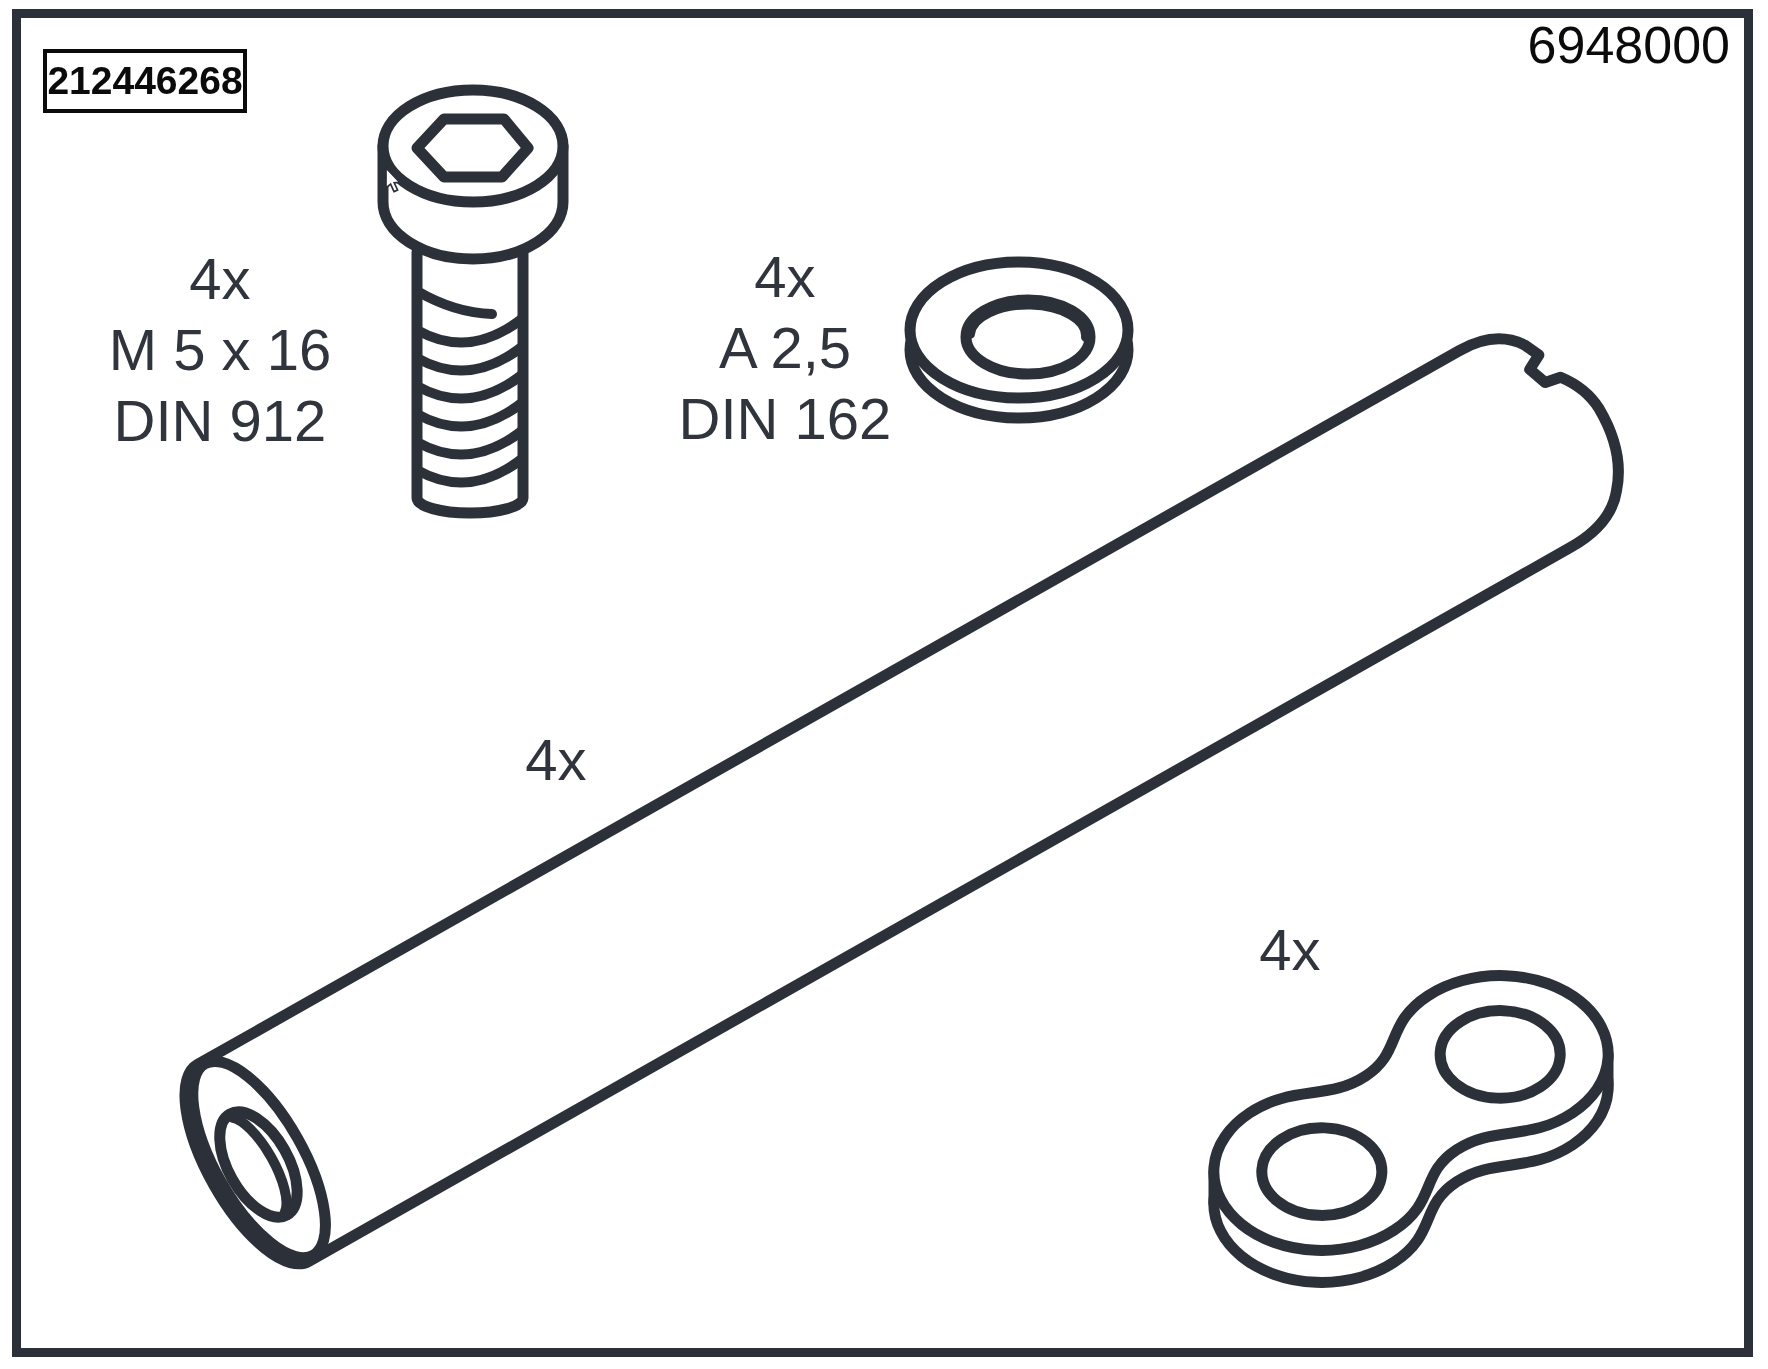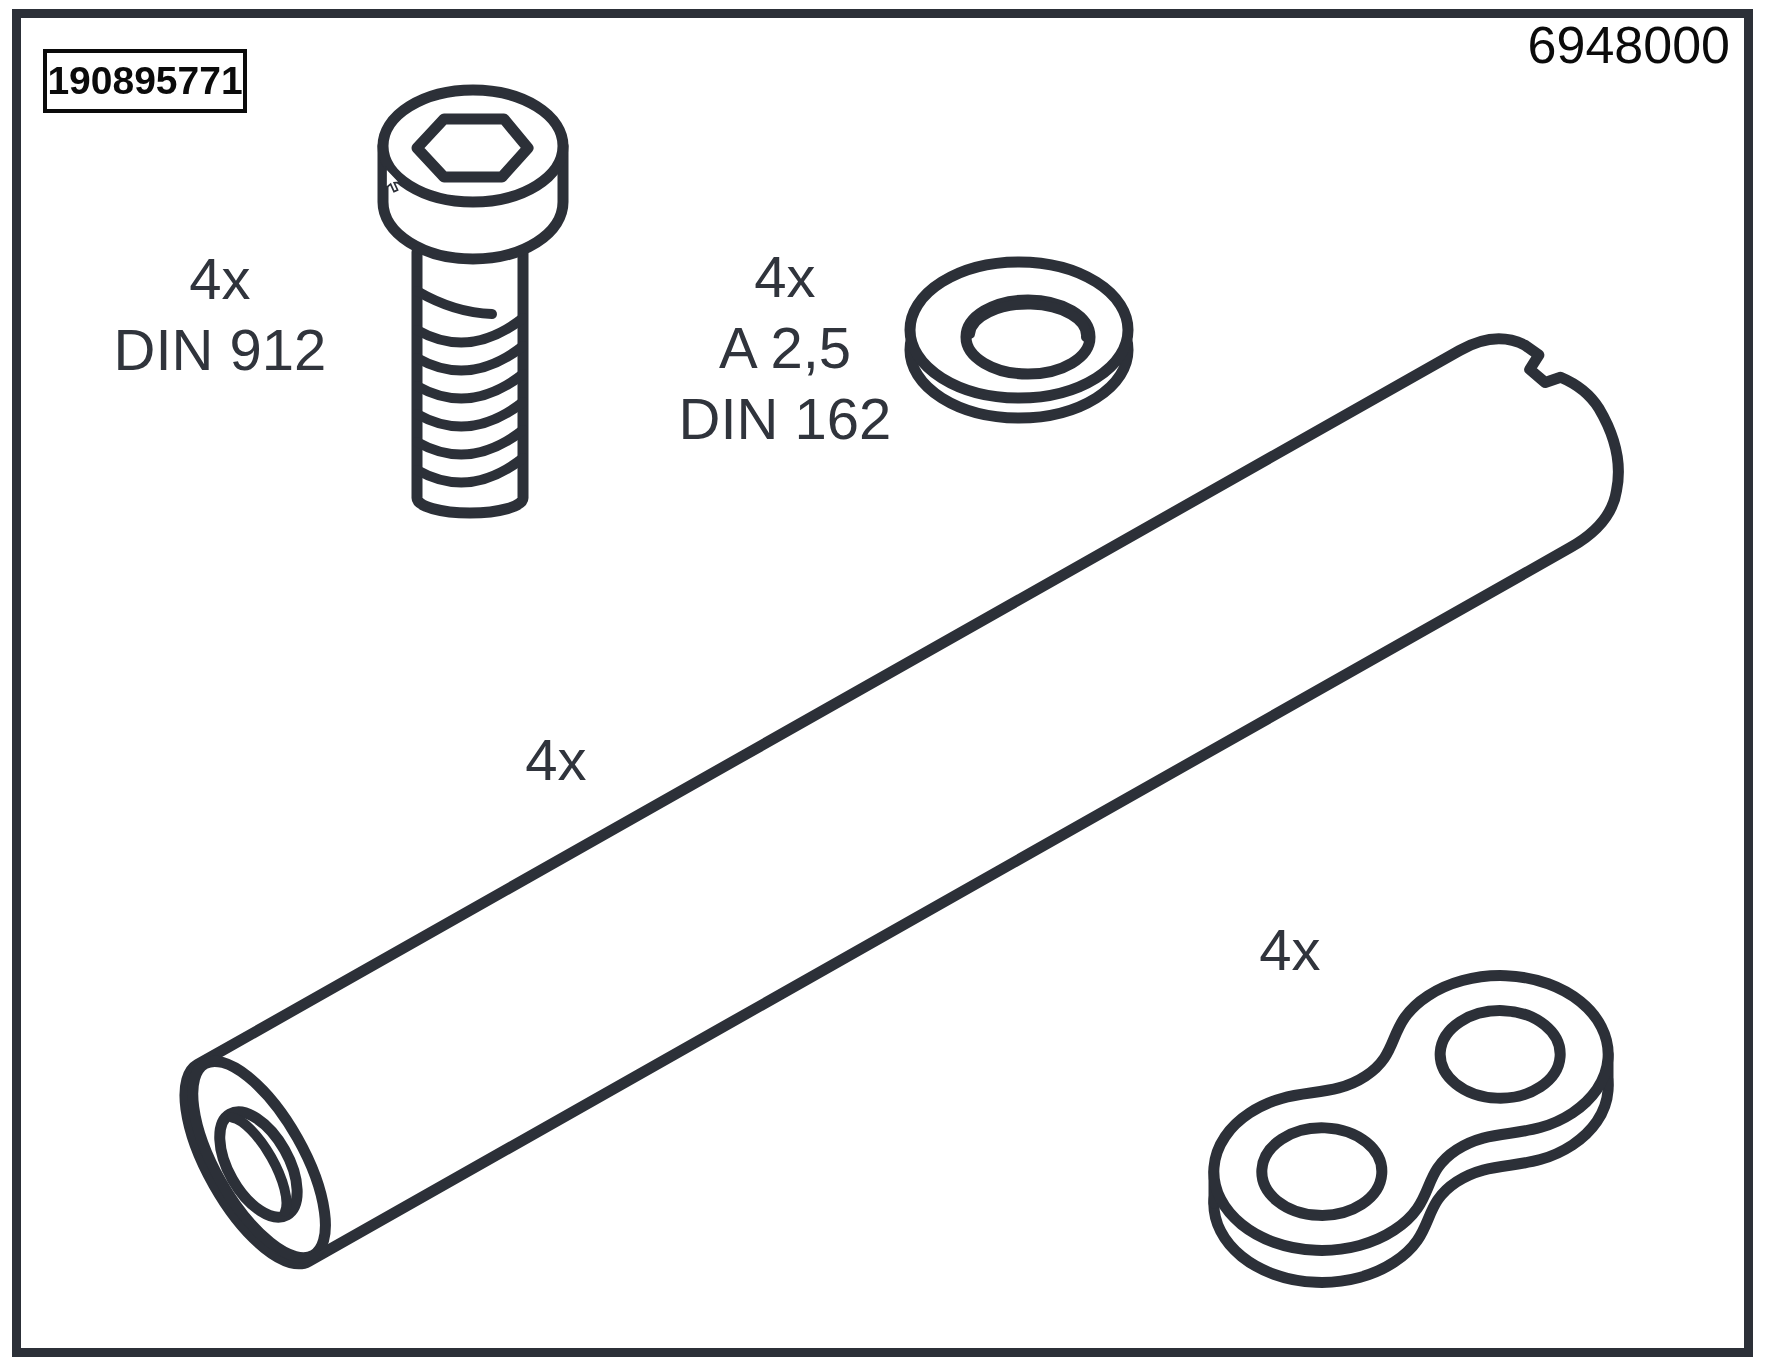--- a/index.html
+++ b/index.html
@@ -32,27 +32,28 @@
   svg{position:absolute;left:0;top:0;}
 </style>
 </head>
 <body>
 
 <div id="stage">
 
   <div id="frame"></div>
 
   <div id="part-number-box">
-    <span>190895771</span>
+    <span>212446268</span>
   </div>
 
   <div id="model-number">6948000</div>
 
   <div id="screw-labels" class="label-block">
     <div>4x</div>
+    <div>M 5 x 16</div>
     <div>DIN 912</div>
   </div>
 
   <div id="washer-labels" class="label-block">
     <div>4x</div>
     <div>A 2,5</div>
     <div>DIN 162</div>
   </div>
 
   <div id="tube-label" class="label-block">4x</div>

